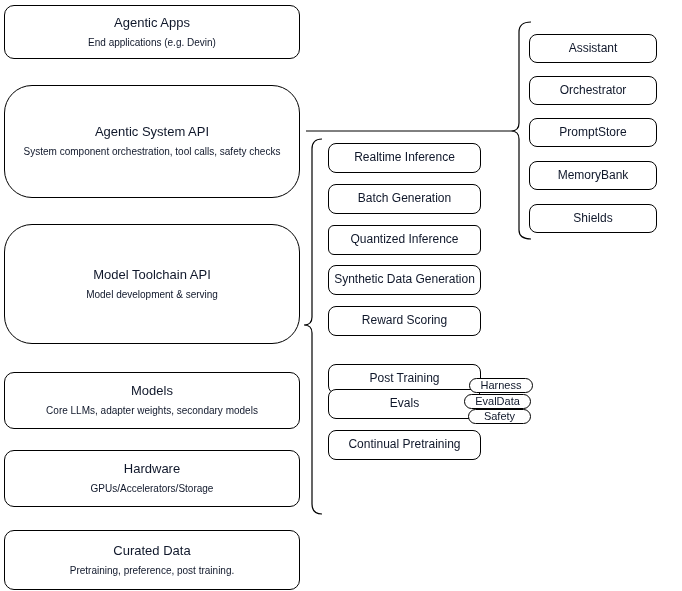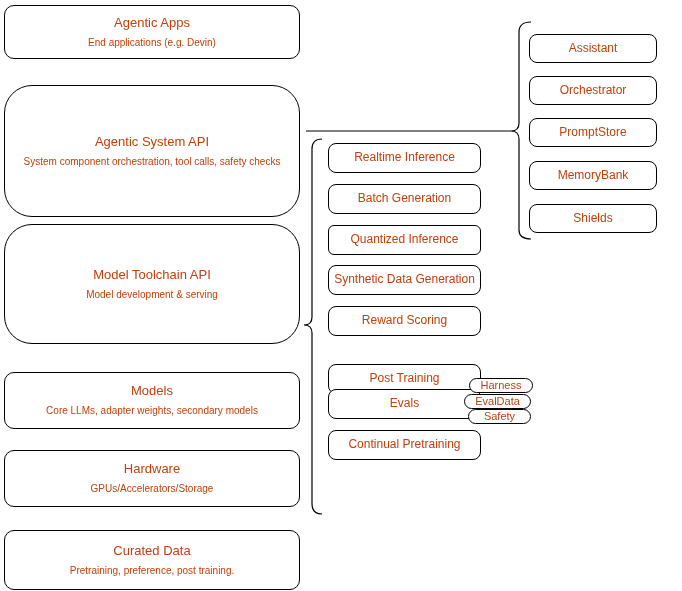--- a/index.html
+++ b/index.html
@@ -6,21 +6,21 @@
     margin: 0;
     padding: 0;
     background: #ffffff;
   }
   .canvas {
     position: relative;
     width: 682px;
     height: 591px;
     background: #ffffff;
     font-family: "Liberation Sans", sans-serif;
-    color: #c2410c;
+    color: #0f172a;
     overflow: hidden;
   }
   .connectors {
     position: absolute;
     left: 0;
     top: 0;
     pointer-events: none;
   }
   .node {
     position: absolute;
@@ -34,21 +34,21 @@
     text-align: center;
     line-height: 1.15;
   }
   .node .title { font-size: 13px; }
   .node .subtitle { font-size: 10px; margin-top: 6px; }
 
   
   .lbox { left: 4px; width: 296px; border-radius: 10px; }
   .lbox.big { border-radius: 28px; }
   .l0 { top: 5px;   height: 54px; }
-  .l1 { top: 85px;  height: 132px; }
+  .l1 { top: 85px;  height: 113px; }
   .l2 { top: 224px; height: 120px; }
   .l3 { top: 372px; height: 57px; }
   .l4 { top: 450px; height: 57px; }
   .l5 { top: 530px; height: 60px; }
 
   
   .mbox { left: 328px; width: 153px; height: 30px; border-radius: 8px; font-size: 12px; }
   .m0 { top: 143px; }
   .m1 { top: 184px; }
   .m2 { top: 225px; border-radius: 6px; }

